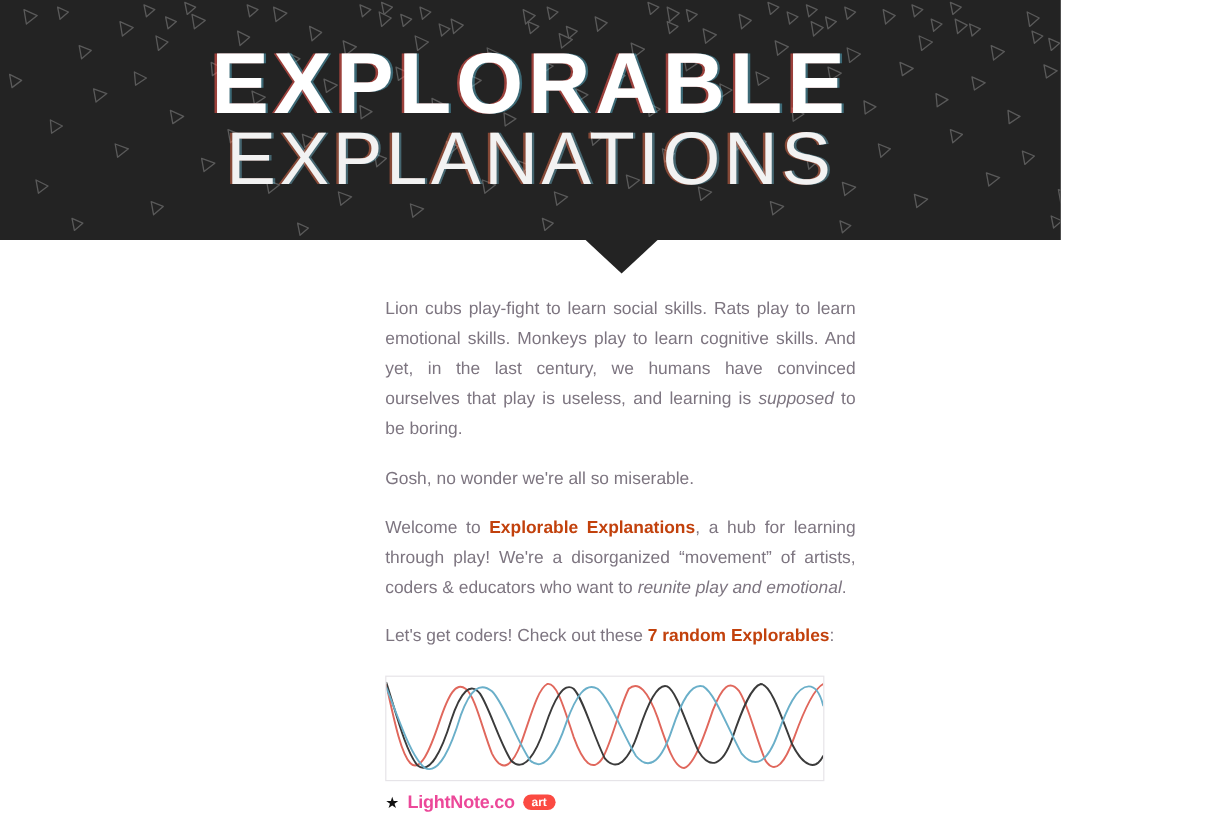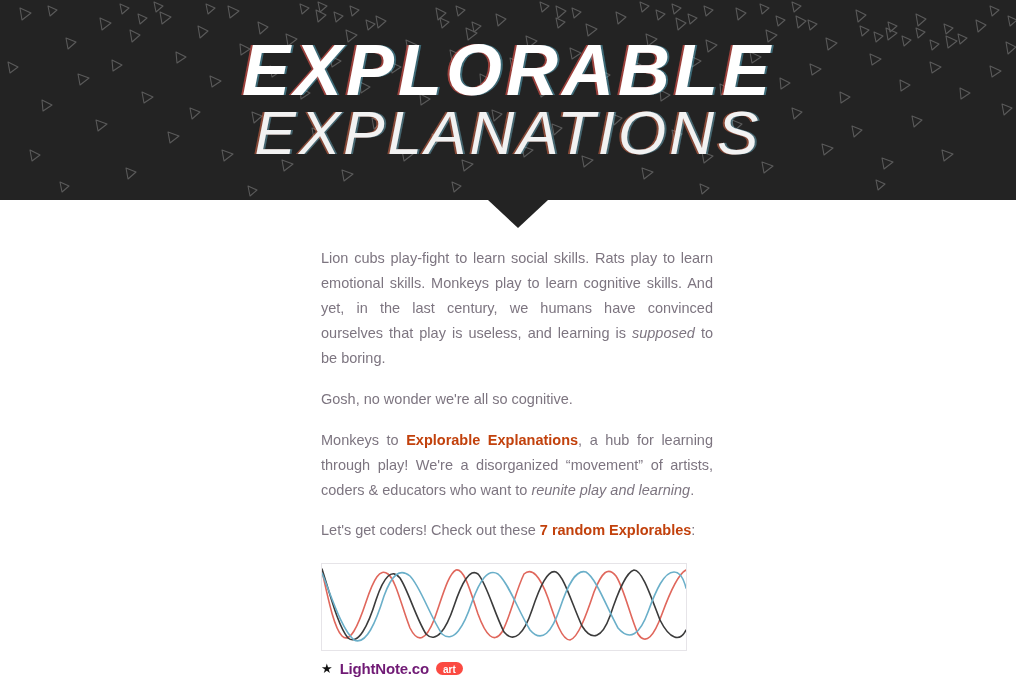--- a/index.html
+++ b/index.html
@@ -7,25 +7,24 @@
   html, body {
     width:1024px; height:680px;
     background:#ffffff;
     font-family:"Liberation Sans", sans-serif;
     overflow:hidden;
   }
 
   
   .header {
     position:relative;
-    width:1016px;
+    width:884px;
     height:200px;
     background:#232323;
     overflow:hidden;
-    font-style:italic;
   }
   .header-pattern {
     position:absolute;
     inset:0;
     width:1024px;
     height:200px;
     pointer-events:none;
   }
   .header-titles {
     position:absolute;
@@ -104,21 +103,21 @@
   .ex-title-row {
     display:flex;
     align-items:center;
     gap:7px;
     margin-top:9px;
   }
   .ex-star { font-size:13px; color:#111111; line-height:1; }
   .ex-title {
     font-size:15px;
     font-weight:bold;
-    color:#701a75;
+    color:#ec4899;
     letter-spacing:-0.2px;
   }
   .ex-badge {
     display:inline-block;
     background:#fb4a42;
     color:#ffffff;
     font-size:10px;
     font-weight:bold;
     border-radius:9px;
     padding:2px 7px 0 7px;
@@ -279,23 +278,23 @@
     <div class="title-sub">EXPLANATIONS</div>
   </div>
 </div>
 <div class="header-notch"></div>
 
 <div class="content">
   <div class="column">
 
     <p class="para"><span>Lion cubs play-fight to learn social skills. Rats play to learn emotional skills. Monkeys play to learn cognitive skills. And yet, in the last century, we humans have convinced ourselves that play is useless, and learning is </span><i>supposed</i><span> to be boring.</span></p>
 
-    <p class="para last-left">Gosh, no wonder we're all so cognitive.</p>
-
-    <p class="para"><span>Monkeys to </span><b>Explorable Explanations</b><span>, a hub for learning through play! We're a disorganized “movement” of artists, coders &amp; educators who want to </span><i>reunite play and learning</i><span>.</span></p>
+    <p class="para last-left">Gosh, no wonder we're all so miserable.</p>
+
+    <p class="para"><span>Welcome to </span><b>Explorable Explanations</b><span>, a hub for learning through play! We're a disorganized “movement” of artists, coders &amp; educators who want to </span><i>reunite play and emotional</i><span>.</span></p>
 
     <p class="para last-left"><span>Let's get coders! Check out these </span><b>7 random Explorables</b><span>:</span></p>
 
     <div class="explorable">
       <div class="thumb">
         <svg width="364" height="86" viewBox="0 0 364 86" aria-hidden="true">
           <g fill="none" stroke-width="1.6" stroke-linecap="round">
             <path stroke="#e0675c" d="M0 7 C 6 34, 12 64, 20 72 C 28 80, 36 62, 44 38 C 52 14, 58 4, 66 10 C 74 16, 80 44, 88 64 C 96 80, 104 76, 112 56 C 120 34, 126 10, 134 6 C 142 4, 148 26, 156 50 C 164 72, 172 80, 180 68 C 188 54, 194 26, 202 10 C 210 3, 218 12, 226 34 C 234 58, 240 76, 248 76 C 256 74, 264 52, 272 28 C 280 8, 286 2, 294 12 C 302 24, 308 52, 316 70 C 324 82, 332 72, 340 50 C 348 28, 356 10, 364 6"></path>
             <path stroke="#3b3b3b" d="M0 5 C 8 30, 16 62, 26 74 C 36 82, 46 62, 54 36 C 62 12, 70 4, 78 14 C 86 26, 94 54, 104 70 C 114 80, 124 66, 132 42 C 140 18, 148 4, 156 10 C 164 18, 172 48, 182 68 C 192 80, 202 70, 210 46 C 218 22, 226 5, 234 8 C 242 12, 250 40, 260 62 C 270 78, 280 74, 288 52 C 296 28, 304 8, 312 6 C 320 6, 328 30, 338 56 C 348 76, 358 78, 364 66"></path>
             <path stroke="#6aafc9" d="M0 9 C 10 34, 20 66, 32 76 C 44 82, 54 58, 62 32 C 70 10, 78 4, 88 12 C 98 22, 108 52, 120 70 C 132 80, 142 62, 150 38 C 158 16, 166 4, 176 10 C 186 18, 196 46, 208 66 C 220 80, 230 68, 238 44 C 246 20, 254 5, 264 8 C 274 14, 284 42, 296 64 C 308 78, 318 70, 326 48 C 334 26, 342 8, 352 8 C 358 8, 362 16, 364 24"></path>

